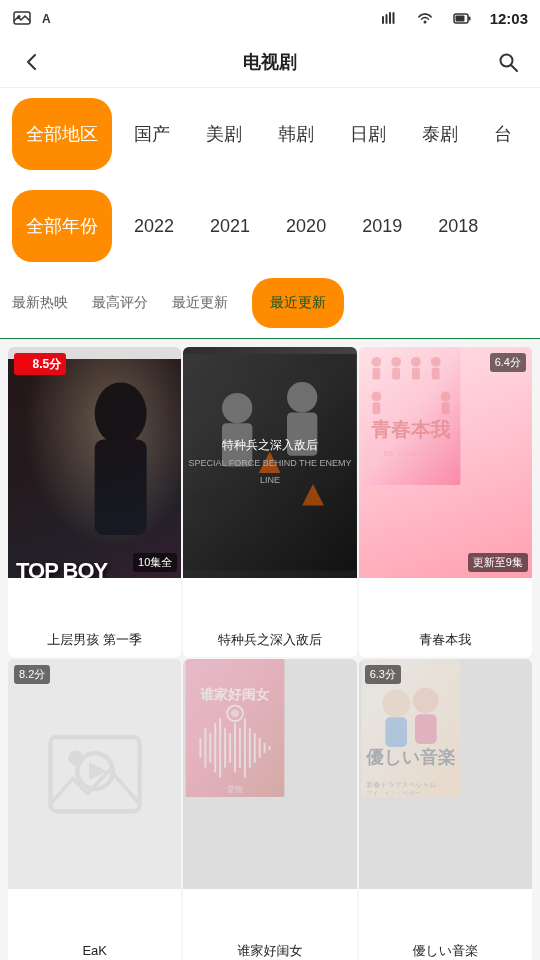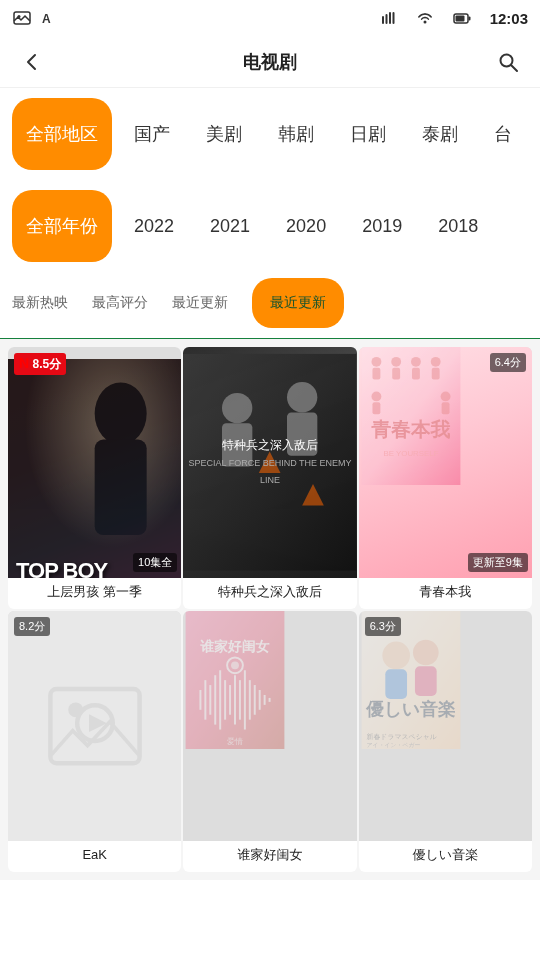--- a/index.html
+++ b/index.html
@@ -206,20 +206,21 @@
       text-align: center;
     }
     .card-title {
       font-size: 13px;
       color: #222;
       line-height: 1.4;
       display: -webkit-box;
       -webkit-line-clamp: 2;
       -webkit-box-orient: vertical;
       overflow: hidden;
+      margin-top: 48px;
     }
 
     
     .poster-topboy {
       background: linear-gradient(160deg, #1a1a2e 0%, #16213e 40%, #0f3460 70%, #533483 100%);
       position: relative;
       width: 100%;
       height: 100%;
       display: flex;
       align-items: flex-end;

